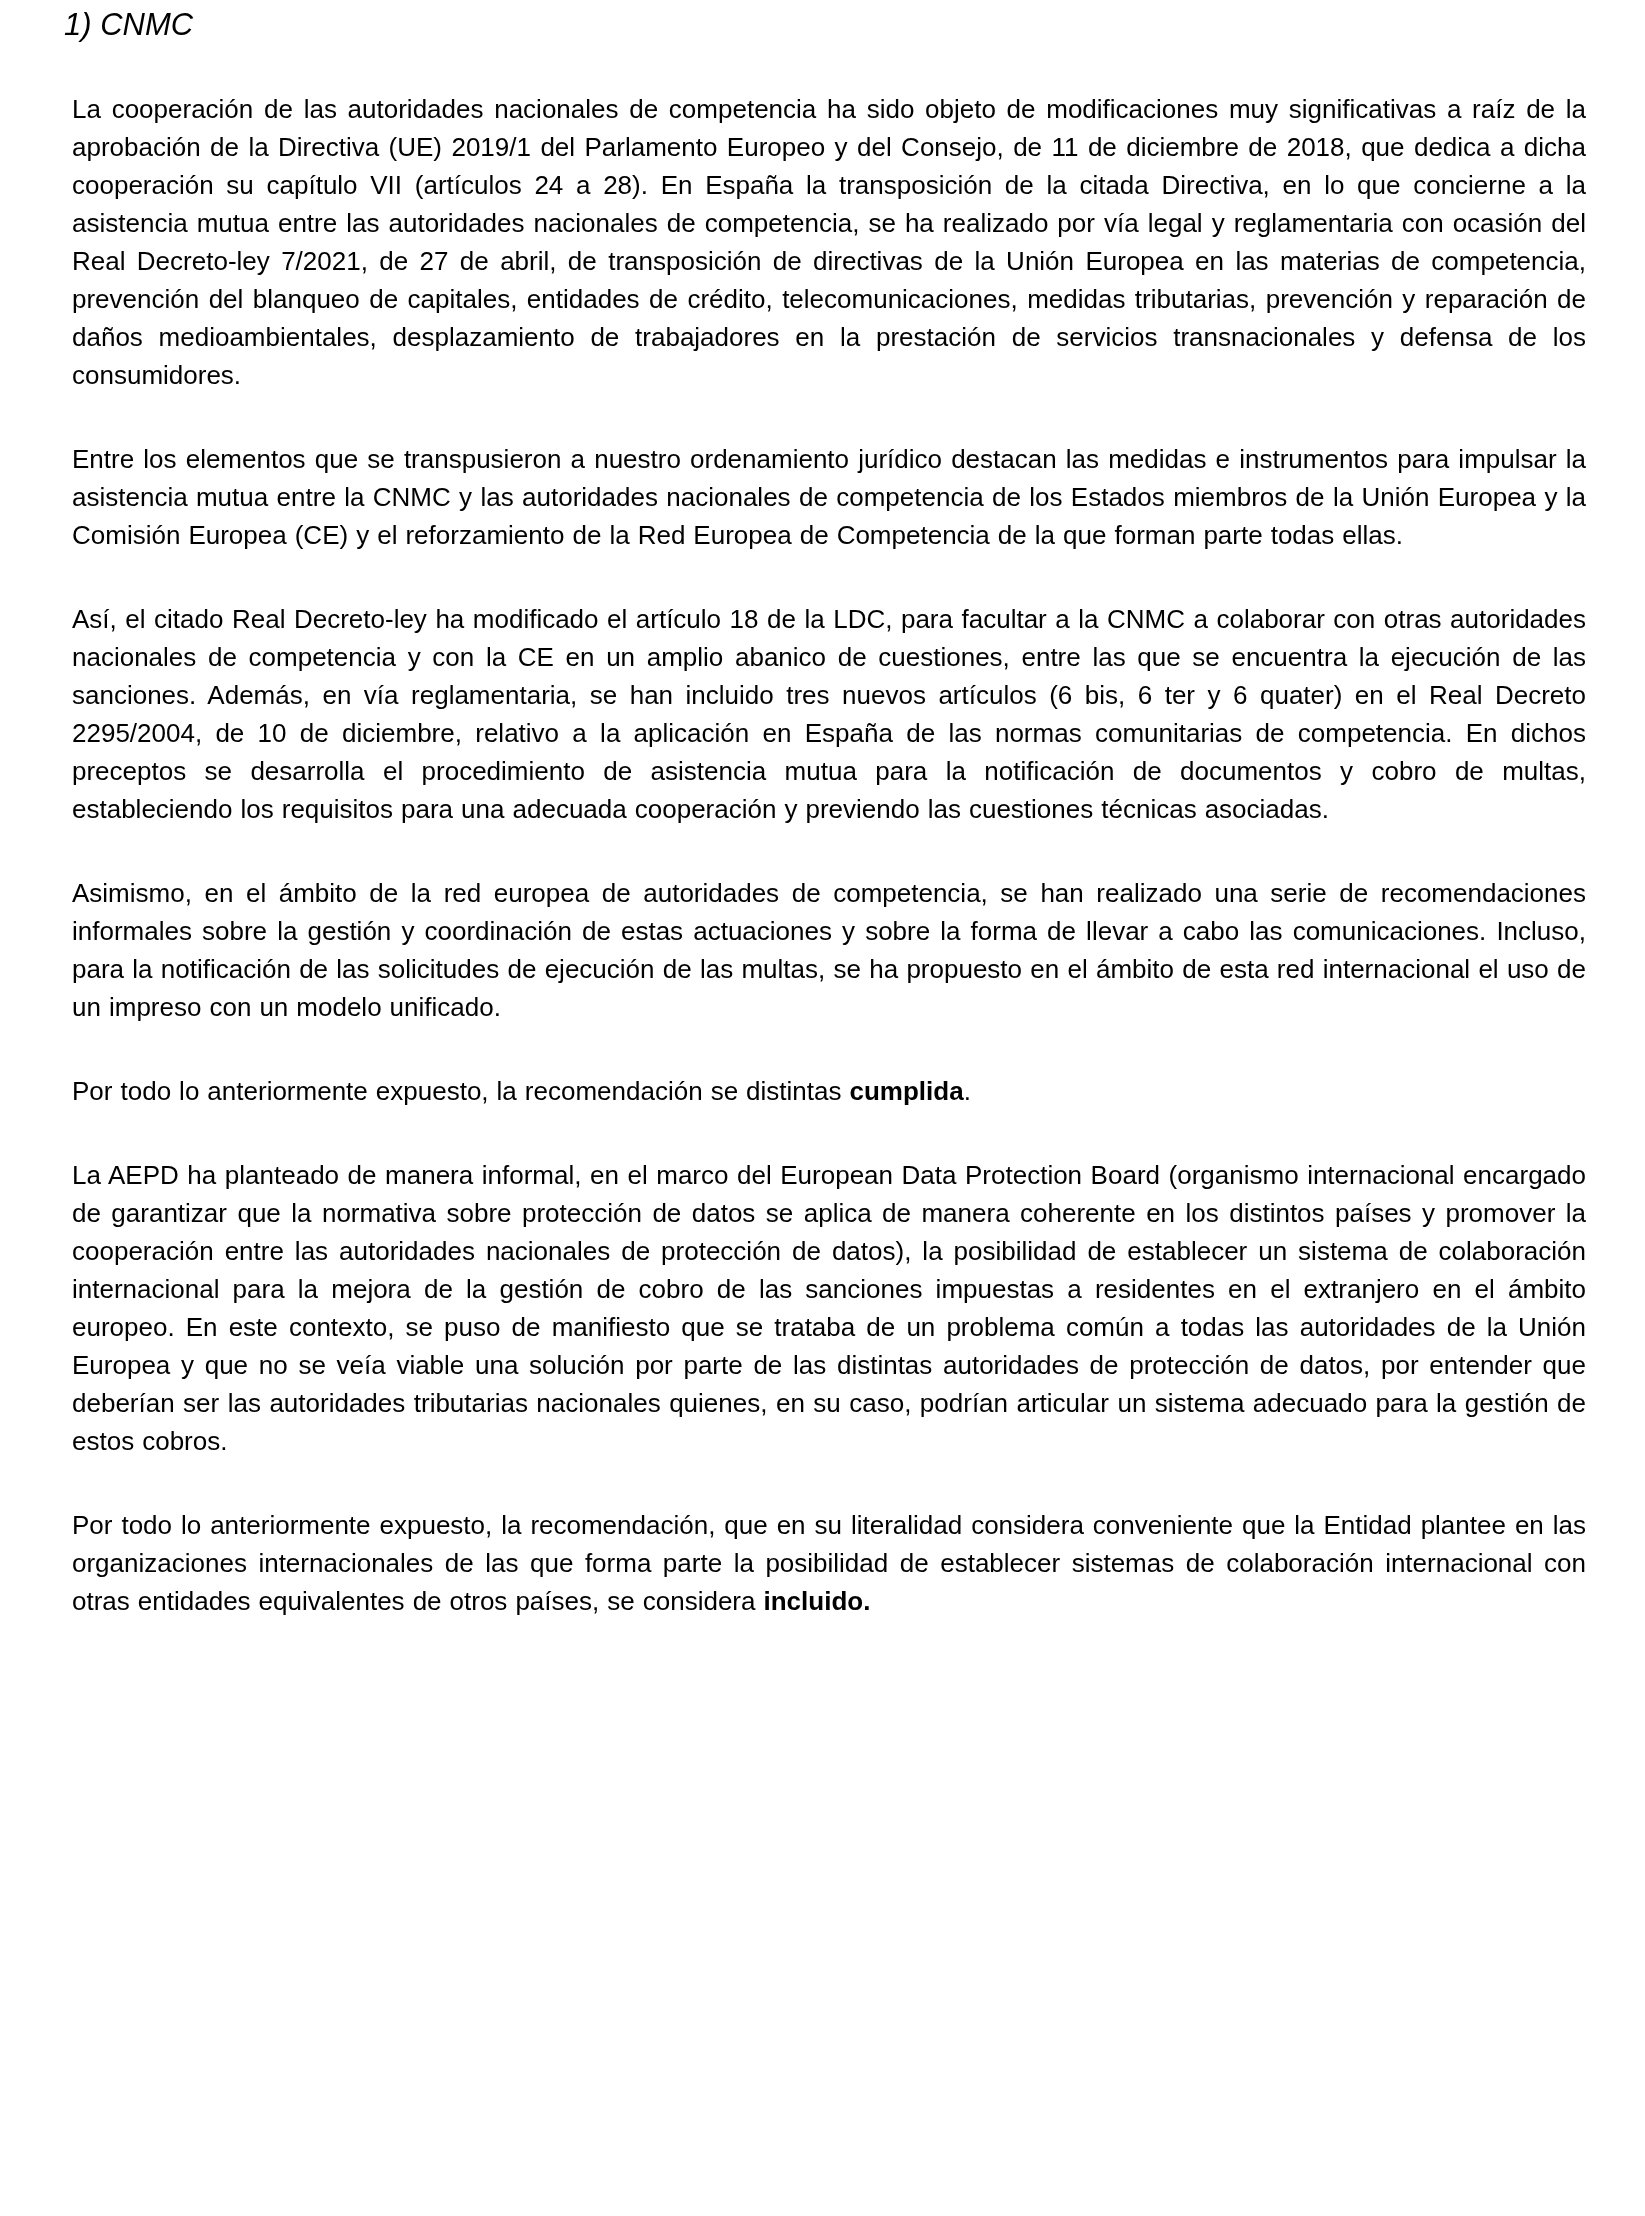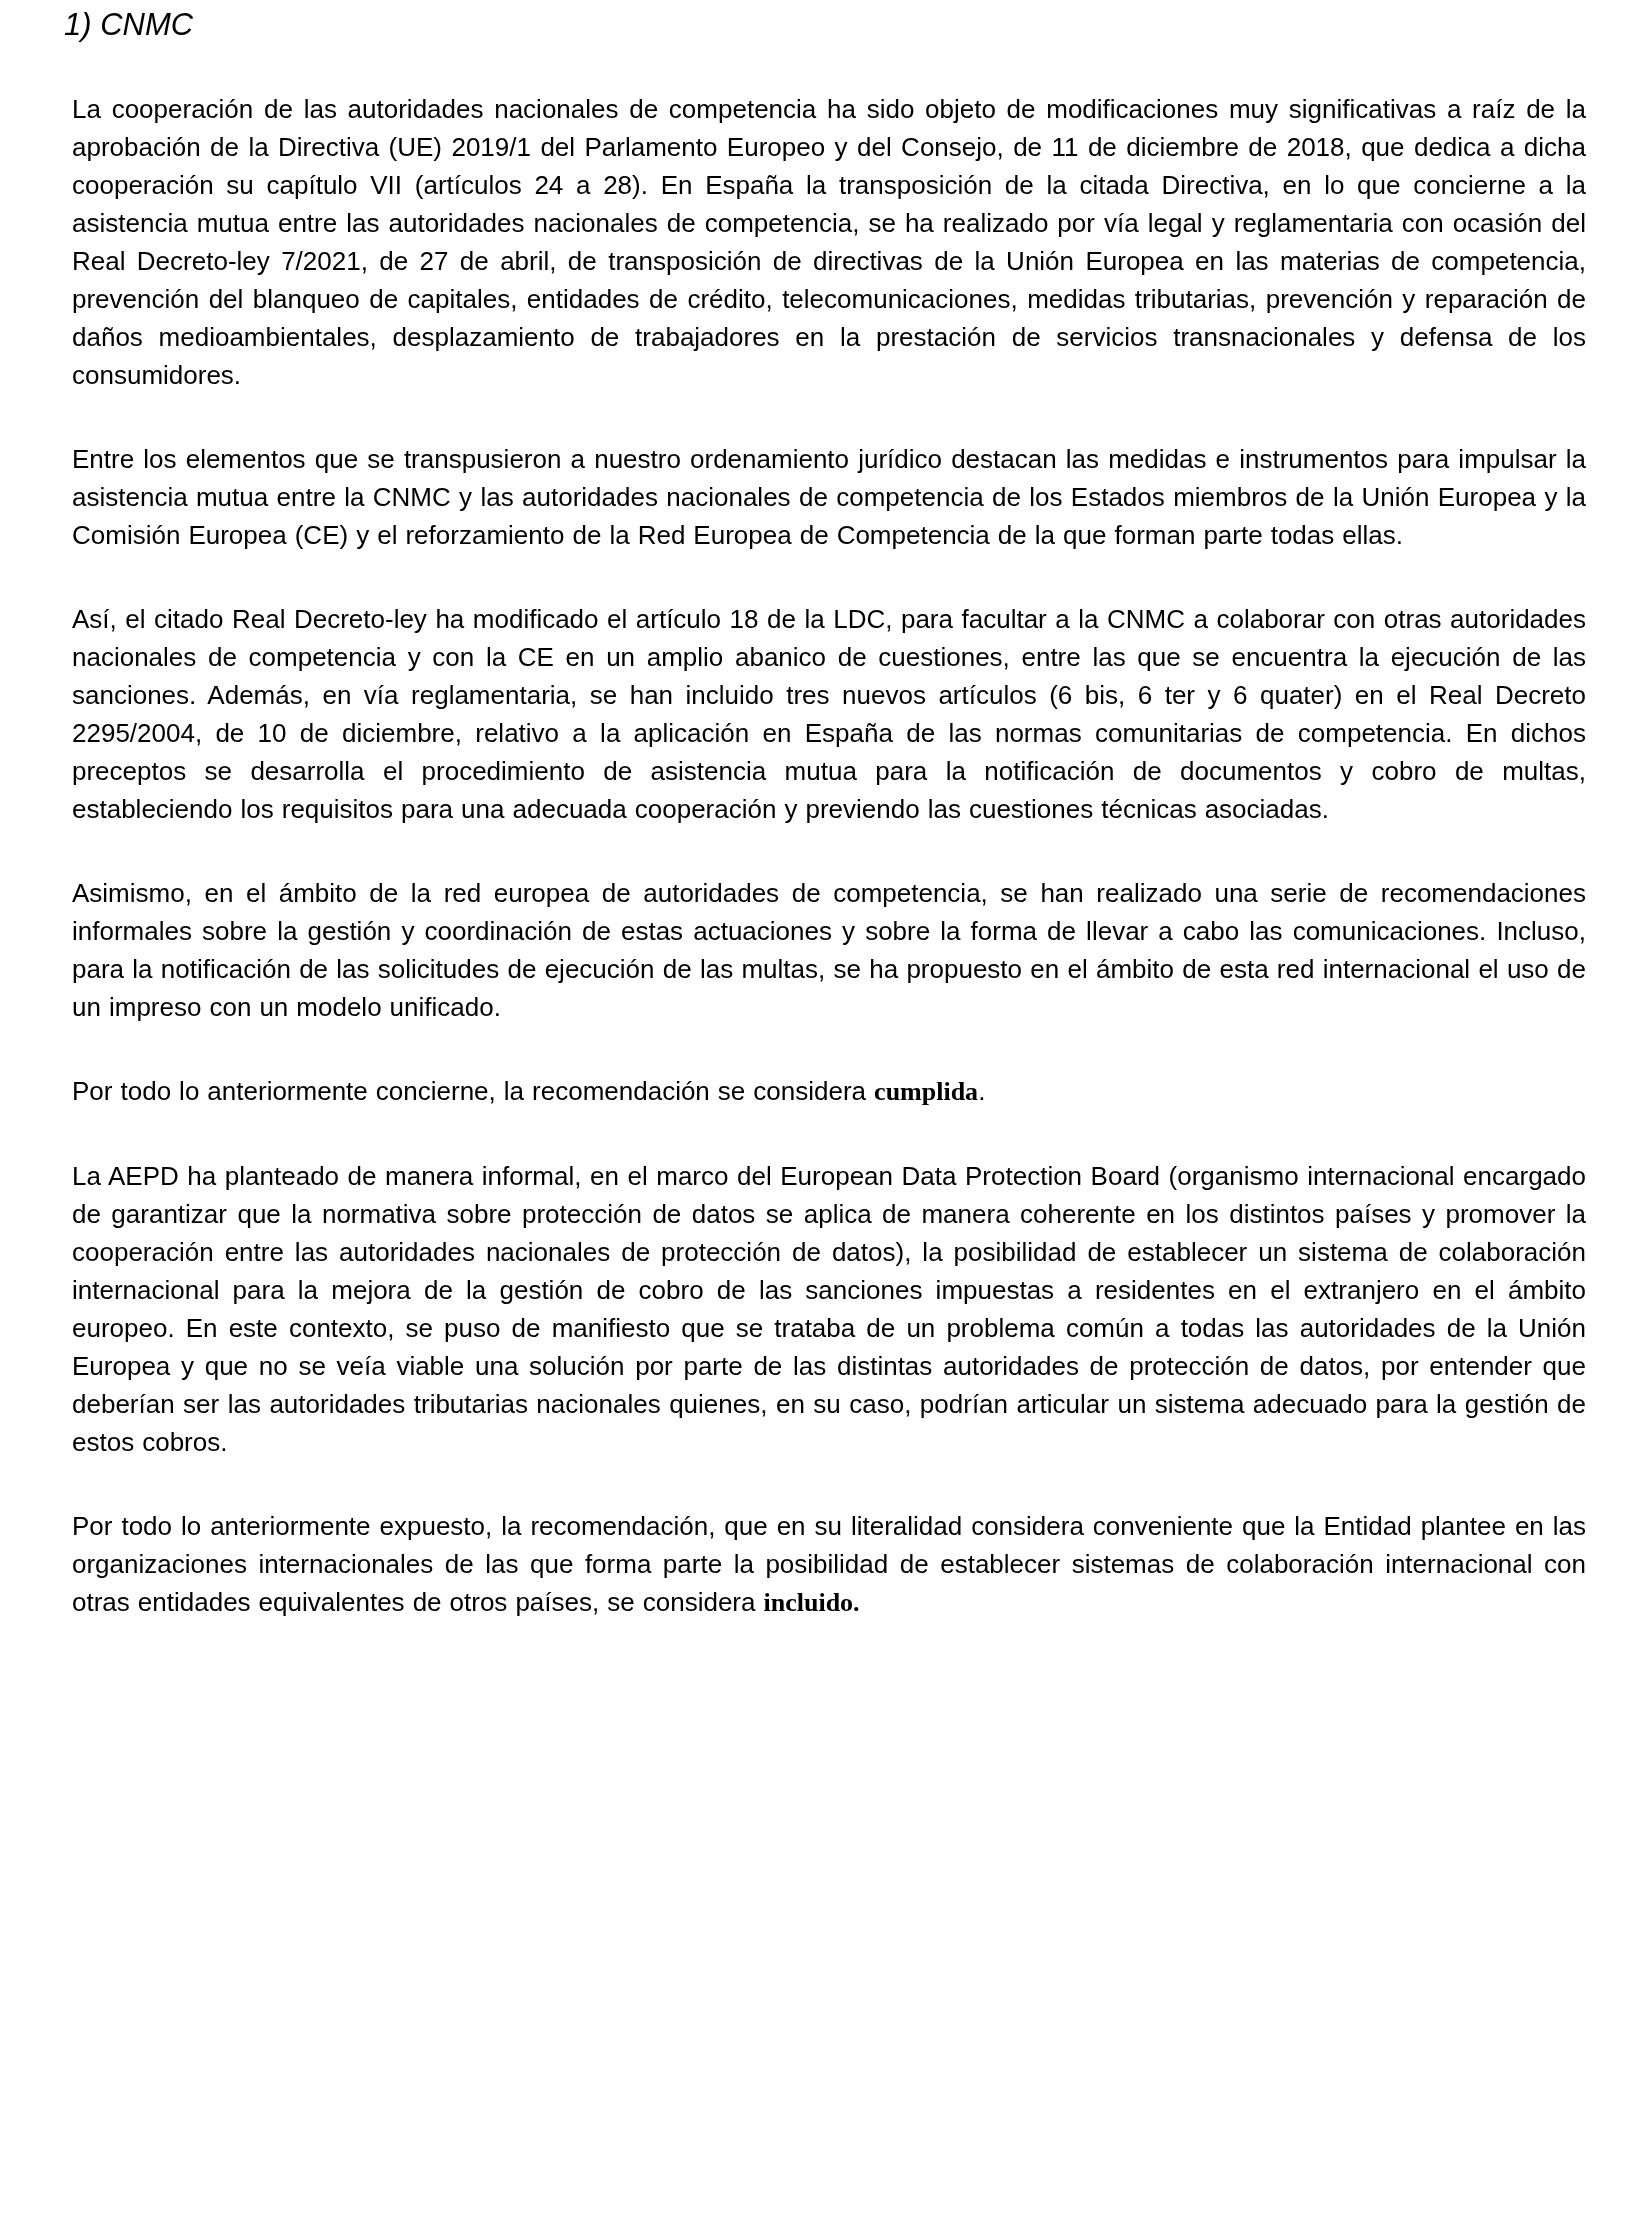--- a/index.html
+++ b/index.html
@@ -27,40 +27,39 @@
   }
   .para {
     margin: 0 0 46px 8px;
     text-align: justify;
     text-justify: inter-word;
     hyphens: none;
     word-spacing: 0.8px;
   }
   .para .bold-word {
     font-weight: bold;
-    font-family: Liberation Serif, serif;
   }
 </style>
 </head>
 <body>
 
 <div class="page">
 
   <h1 class="doc-heading">1) CNMC</h1>
 
   <p class="para">La cooperación de las autoridades nacionales de competencia ha sido objeto de modificaciones muy significativas a raíz de la aprobación de la Directiva (UE) 2019/1 del Parlamento Europeo y del Consejo, de 11 de diciembre de 2018, que dedica a dicha cooperación su capítulo VII (artículos 24 a 28). En España la transposición de la citada Directiva, en lo que concierne a la asistencia mutua entre las autoridades nacionales de competencia, se ha realizado por vía legal y reglamentaria con ocasión del Real Decreto-ley 7/2021, de 27 de abril, de transposición de directivas de la Unión Europea en las materias de competencia, prevención del blanqueo de capitales, entidades de crédito, telecomunicaciones, medidas tributarias, prevención y reparación de daños medioambientales, desplazamiento de trabajadores en la prestación de servicios transnacionales y defensa de los consumidores.</p>
 
   <p class="para">Entre los elementos que se transpusieron a nuestro ordenamiento jurídico destacan las medidas e instrumentos para impulsar la asistencia mutua entre la CNMC y las autoridades nacionales de competencia de los Estados miembros de la Unión Europea y la Comisión Europea (CE) y el reforzamiento de la Red Europea de Competencia de la que forman parte todas ellas.</p>
 
   <p class="para">Así, el citado Real Decreto-ley ha modificado el artículo 18 de la LDC, para facultar a la CNMC a colaborar con otras autoridades nacionales de competencia y con la CE en un amplio abanico de cuestiones, entre las que se encuentra la ejecución de las sanciones. Además, en vía reglamentaria, se han incluido tres nuevos artículos (6 bis, 6 ter y 6 quater) en el Real Decreto 2295/2004, de 10 de diciembre, relativo a la aplicación en España de las normas comunitarias de competencia. En dichos preceptos se desarrolla el procedimiento de asistencia mutua para la notificación de documentos y cobro de multas, estableciendo los requisitos para una adecuada cooperación y previendo las cuestiones técnicas asociadas.</p>
 
   <p class="para">Asimismo, en el ámbito de la red europea de autoridades de competencia, se han realizado una serie de recomendaciones informales sobre la gestión y coordinación de estas actuaciones y sobre la forma de llevar a cabo las comunicaciones. Incluso, para la notificación de las solicitudes de ejecución de las multas, se ha propuesto en el ámbito de esta red internacional el uso de un impreso con un modelo unificado.</p>
 
   <p class="para">
-    <span>Por todo lo anteriormente concierne, la recomendación se considera </span><strong class="bold-word">cumplida</strong><span>.</span>
+    <span>Por todo lo anteriormente expuesto, la recomendación se distintas </span><strong class="bold-word">cumplida</strong><span>.</span>
   </p>
 
 
   <p class="para">La AEPD ha planteado de manera informal, en el marco del European Data Protection Board (organismo internacional encargado de garantizar que la normativa sobre protección de datos se aplica de manera coherente en los distintos países y promover la cooperación entre las autoridades nacionales de protección de datos), la posibilidad de establecer un sistema de colaboración internacional para la mejora de la gestión de cobro de las sanciones impuestas a residentes en el extranjero en el ámbito europeo. En este contexto, se puso de manifiesto que se trataba de un problema común a todas las autoridades de la Unión Europea y que no se veía viable una solución por parte de las distintas autoridades de protección de datos, por entender que deberían ser las autoridades tributarias nacionales quienes, en su caso, podrían articular un sistema adecuado para la gestión de estos cobros.</p>
 
   <p class="para">
     <span>Por todo lo anteriormente expuesto, la recomendación, que en su literalidad considera conveniente que la Entidad plantee en las organizaciones internacionales de las que forma parte la posibilidad de establecer sistemas de colaboración internacional con otras entidades equivalentes de otros países, se considera </span><strong class="bold-word">incluido.</strong><span></span>
   </p>
 
 </div>

